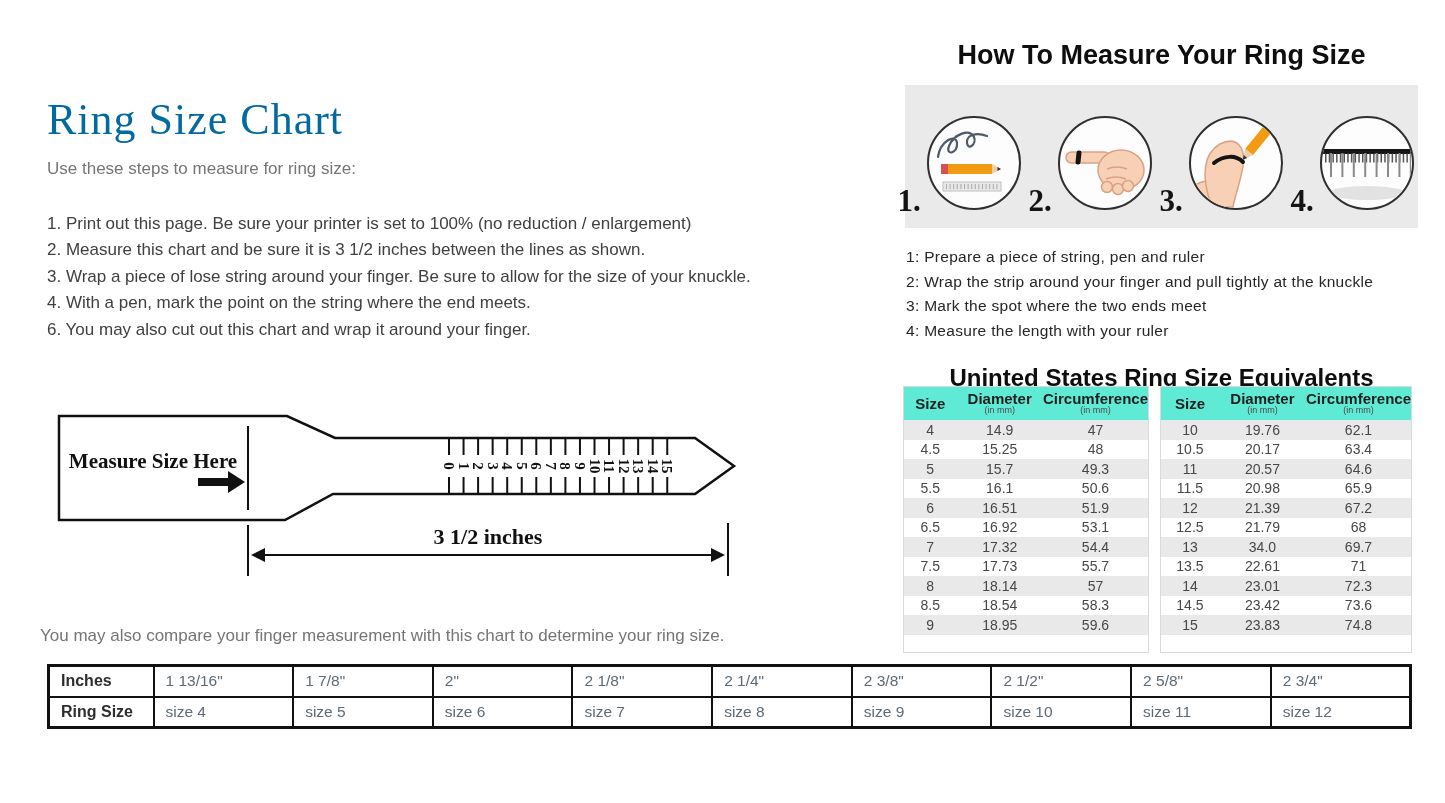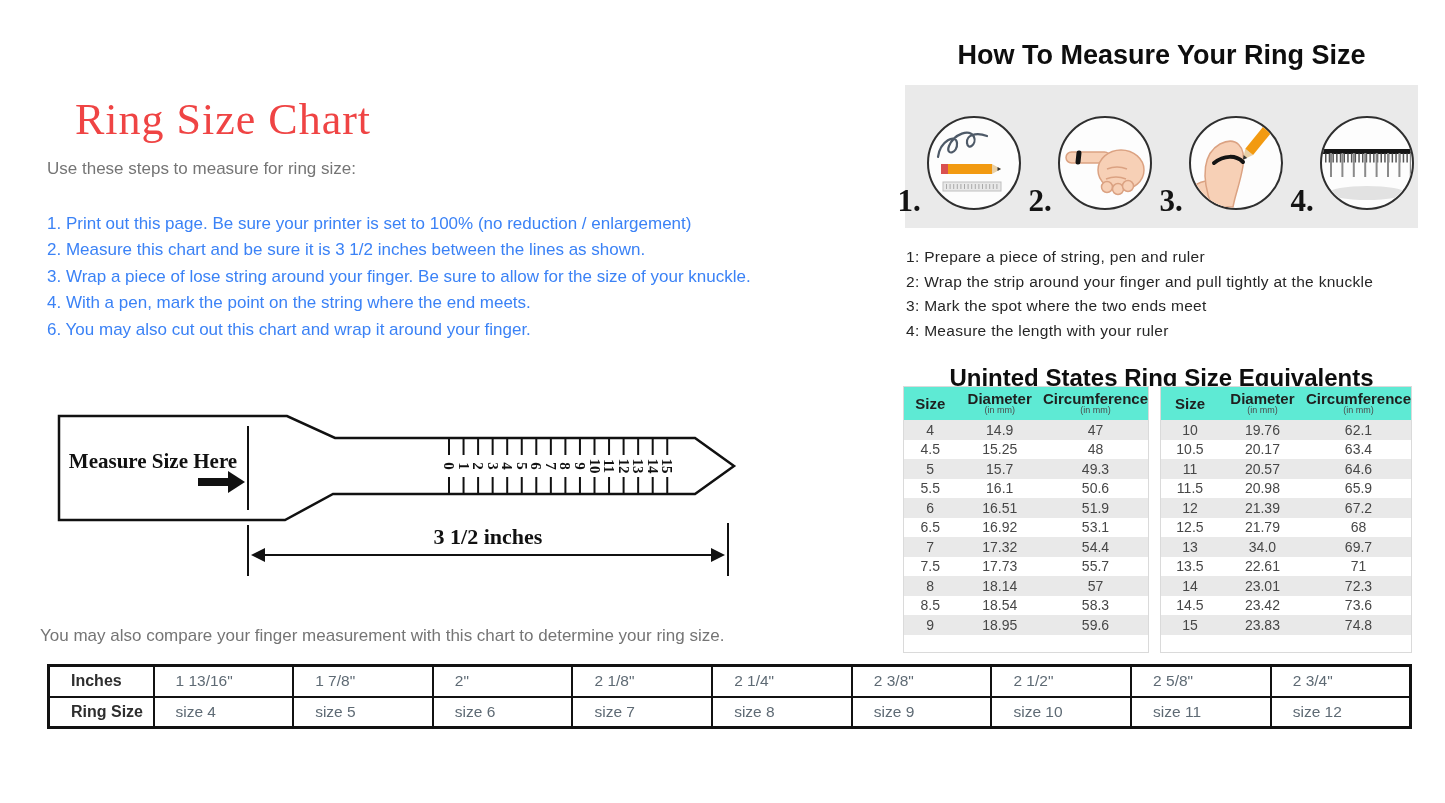--- a/index.html
+++ b/index.html
@@ -6,29 +6,29 @@
   html,body { background:#fff; }
   #canvas {
     position:relative; width:1445px; height:803px; background:#ffffff;
     font-family:"Liberation Sans", sans-serif; overflow:hidden;
   }
 
   
   .page-title {
     position:absolute; left:47px; top:94px;
     font-family:"Liberation Serif", serif; font-weight:400;
-    font-size:44px; color:#ef4444; letter-spacing:1px;margin-left:28px;
+    font-size:44px; color:#0369a1; letter-spacing:1px;
   }
   .subtitle {
     position:absolute; left:47px; top:159px;
     font-size:17px; color:#757575;
   }
   .steps {
     position:absolute; left:47px; top:211px;
-    font-size:17px; color:#3b82f6; line-height:26.4px; width:790px;
+    font-size:17px; color:#404040; line-height:26.4px; width:790px;
   }
   .compare-note {
     position:absolute; left:40px; top:626px;
     font-size:17px; color:#757575;
   }
 
   
   .sizer-svg { position:absolute; left:50px; top:413px; }
   .sizer-svg .outline { fill:#ffffff; stroke:#111; stroke-width:2.5; stroke-linejoin:miter; }
   .sizer-svg .dimline { stroke:#111; stroke-width:2; }
@@ -41,21 +41,21 @@
     text-anchor:middle; dominant-baseline:central;
   }
 
   
   .bottom-table {
     position:absolute; left:47px; top:664px; width:1365px;
     border-collapse:collapse; table-layout:fixed;
     border:3px solid #111;
   }
   .bottom-table th, .bottom-table td {
-    border:2px solid #111; height:31px; padding-left:21px; text-align:left;
+    border:2px solid #111; height:31px; padding-left:11px; text-align:left;
   }
   .bottom-table th { font-size:16px; font-weight:bold; color:#2e2e2e; }
   .bottom-table td { font-size:15.5px; color:#5e6a74; }
 
   
   .how-title {
     position:absolute; left:905px; top:40px; width:513px; text-align:center;
     font-weight:bold; font-size:27px; color:#0e0e0e;
   }
   .fig-panel {

